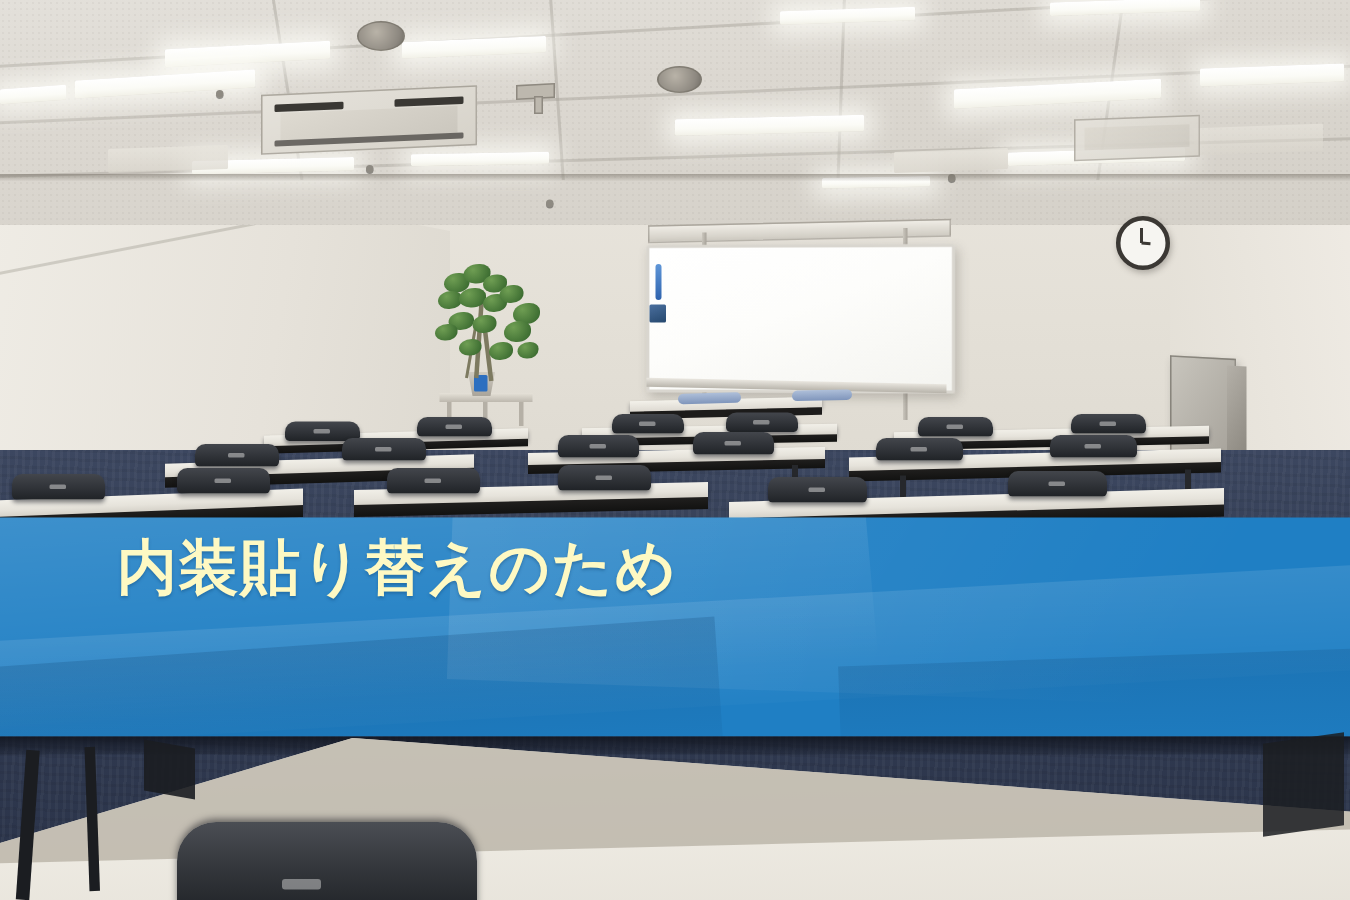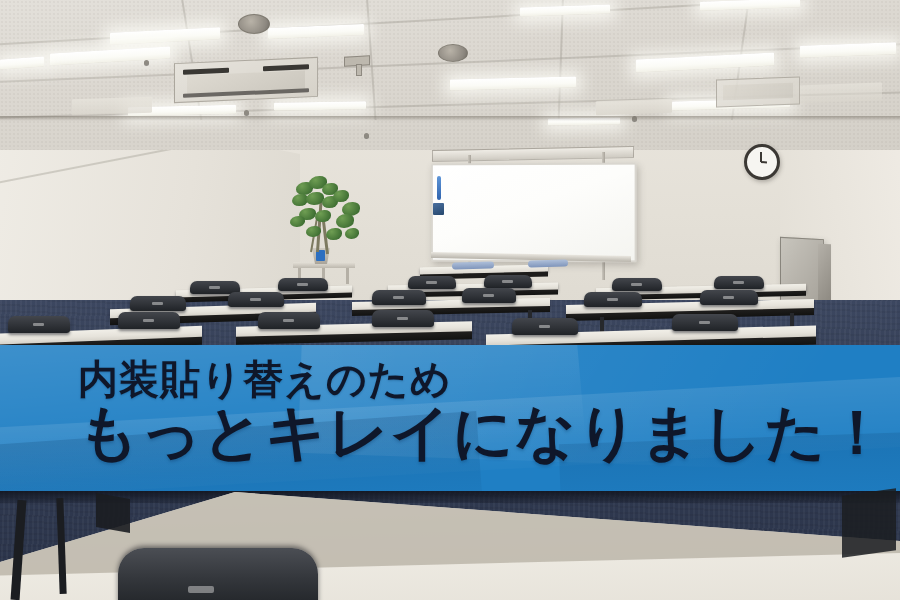--- a/index.html
+++ b/index.html
@@ -277,21 +277,21 @@
     background:linear-gradient(180deg,rgba(10,55,100,.20),rgba(10,55,100,.05));
     transform:rotate(-4deg);
   }
   .banner-dark-b{
     position:absolute;left:560px;top:92px;width:420px;height:80px;
     background:linear-gradient(180deg,rgba(10,55,100,.16),rgba(10,55,100,.02));
     transform:rotate(-2deg);
   }
   .banner-text{
     position:absolute;left:0;top:0;width:900px;height:146px;
-    color:#0f172a;
+    color:#fef9c3;
   }
   .line1{
     position:absolute;left:78px;top:14px;
     font-size:40px;font-weight:bold;letter-spacing:1px;line-height:1;
     text-shadow:0 1px 2px rgba(12,60,105,.35);
   }
   .line2{
     position:absolute;left:78px;top:58px;
     font-size:60px;font-weight:bold;letter-spacing:1px;line-height:1;
     text-shadow:0 2px 3px rgba(12,60,105,.35);
@@ -510,21 +510,20 @@
   </div>
 
   <div class="banner">
     <div class="banner-sheen-a"></div>
     <div class="banner-sheen-b"></div>
     <div class="banner-sheen-c"></div>
     <div class="banner-dark-a"></div>
     <div class="banner-dark-b"></div>
     <div class="banner-text">
       <div class="line1">内装貼り替えのため</div>
-      <div class="line2">もっとキレイになりました！</div>
     </div>
   </div>
 
   <div class="strip-dark"></div>
   <div class="fg-desk-under"></div>
   <div class="fg-desk"></div>
   <div class="fg-desk-edge"></div>
   <div class="fg-frame" style="left:14px;top:500px;width:9px;height:100px;transform:rotate(4deg);"></div>
   <div class="fg-frame" style="left:58px;top:498px;width:7px;height:96px;transform:rotate(-2deg);"></div>
   <div class="fg-frame" style="left:96px;top:496px;width:34px;height:34px;transform:skewY(10deg);opacity:.9;"></div>

